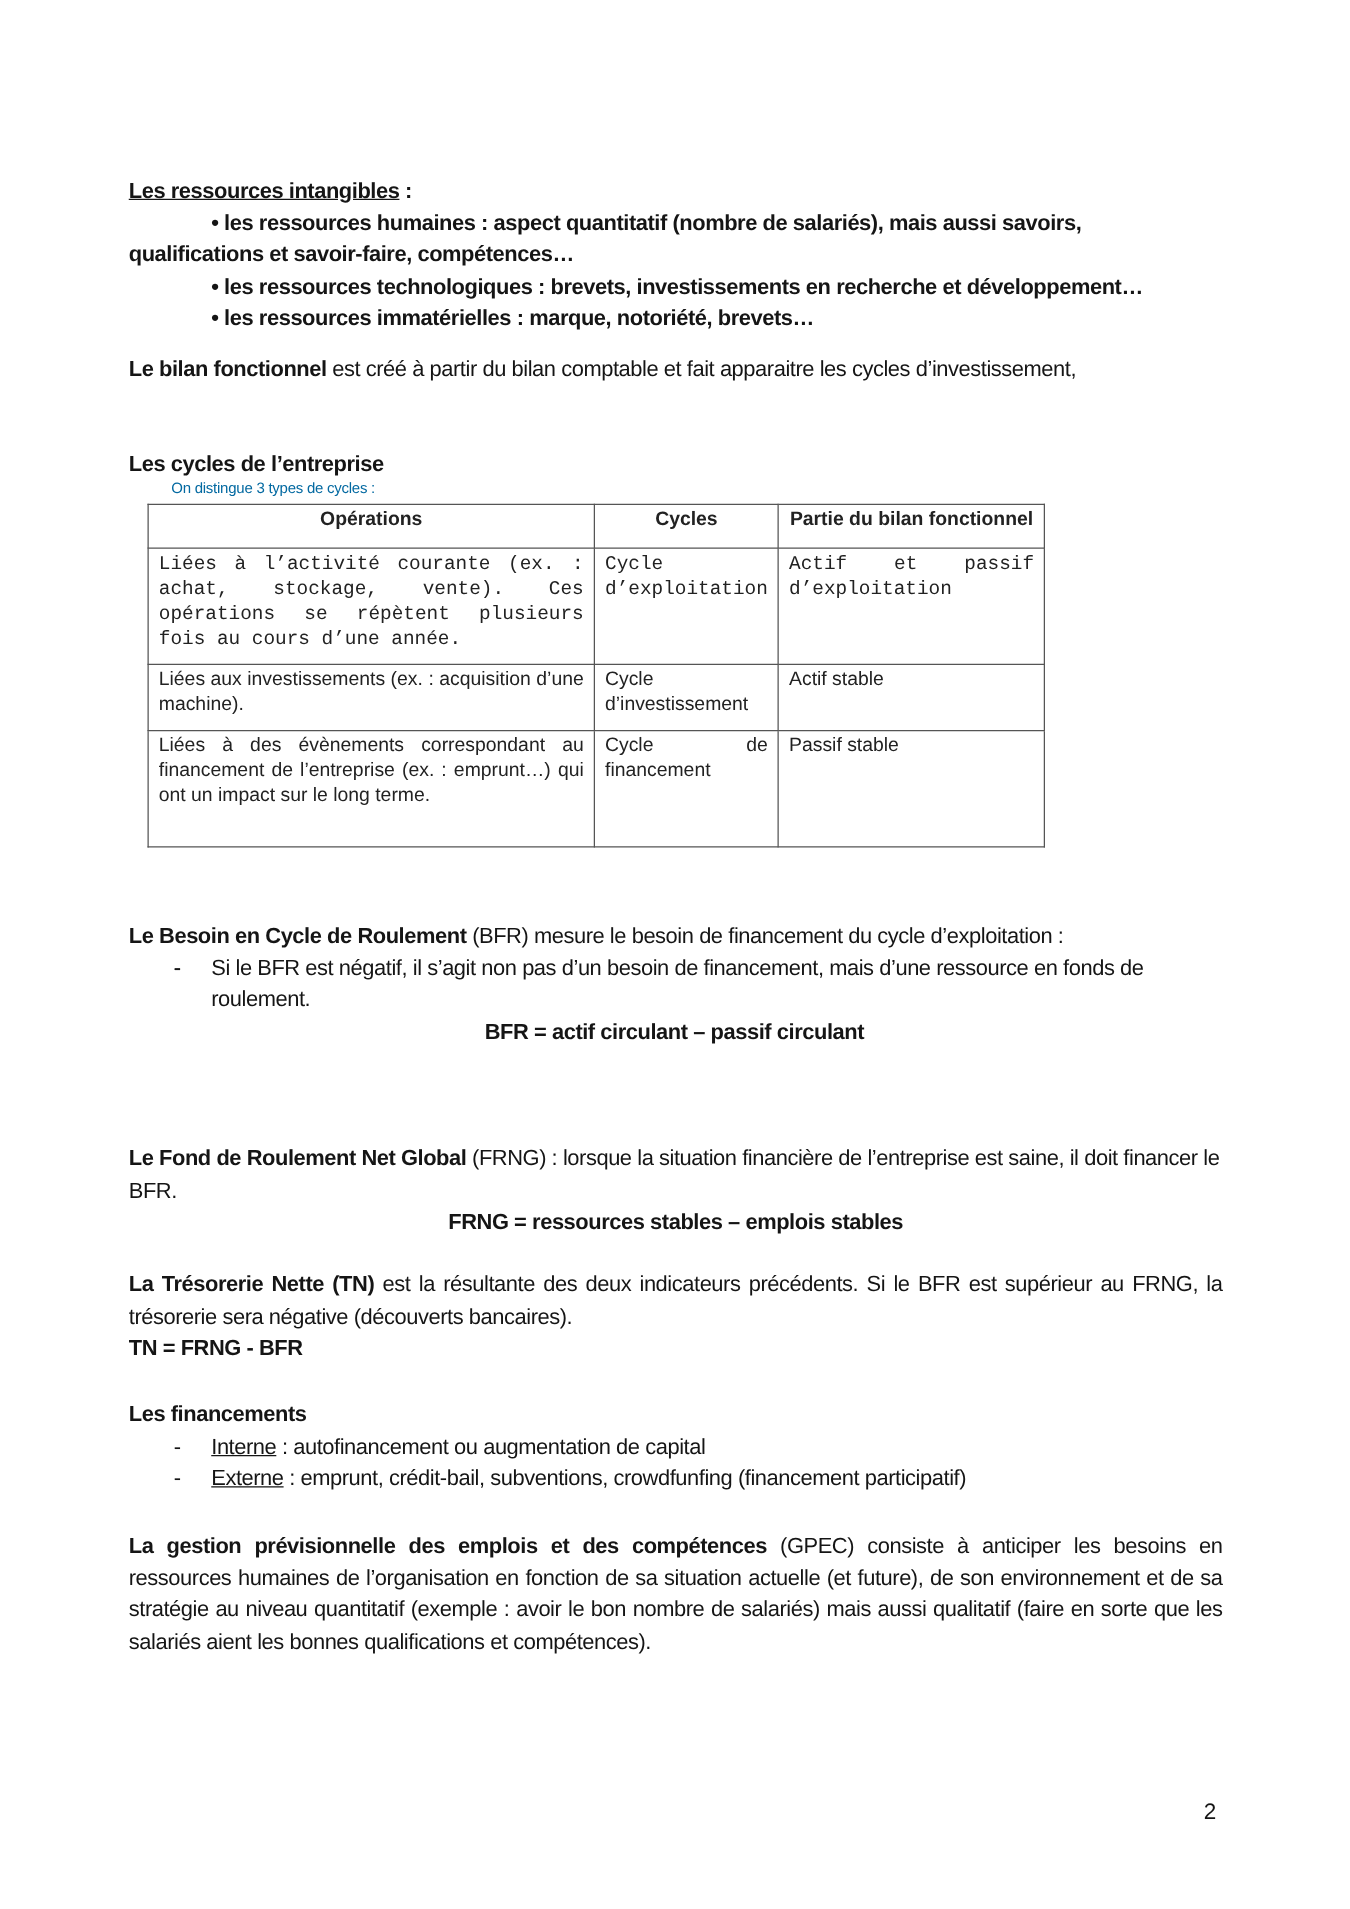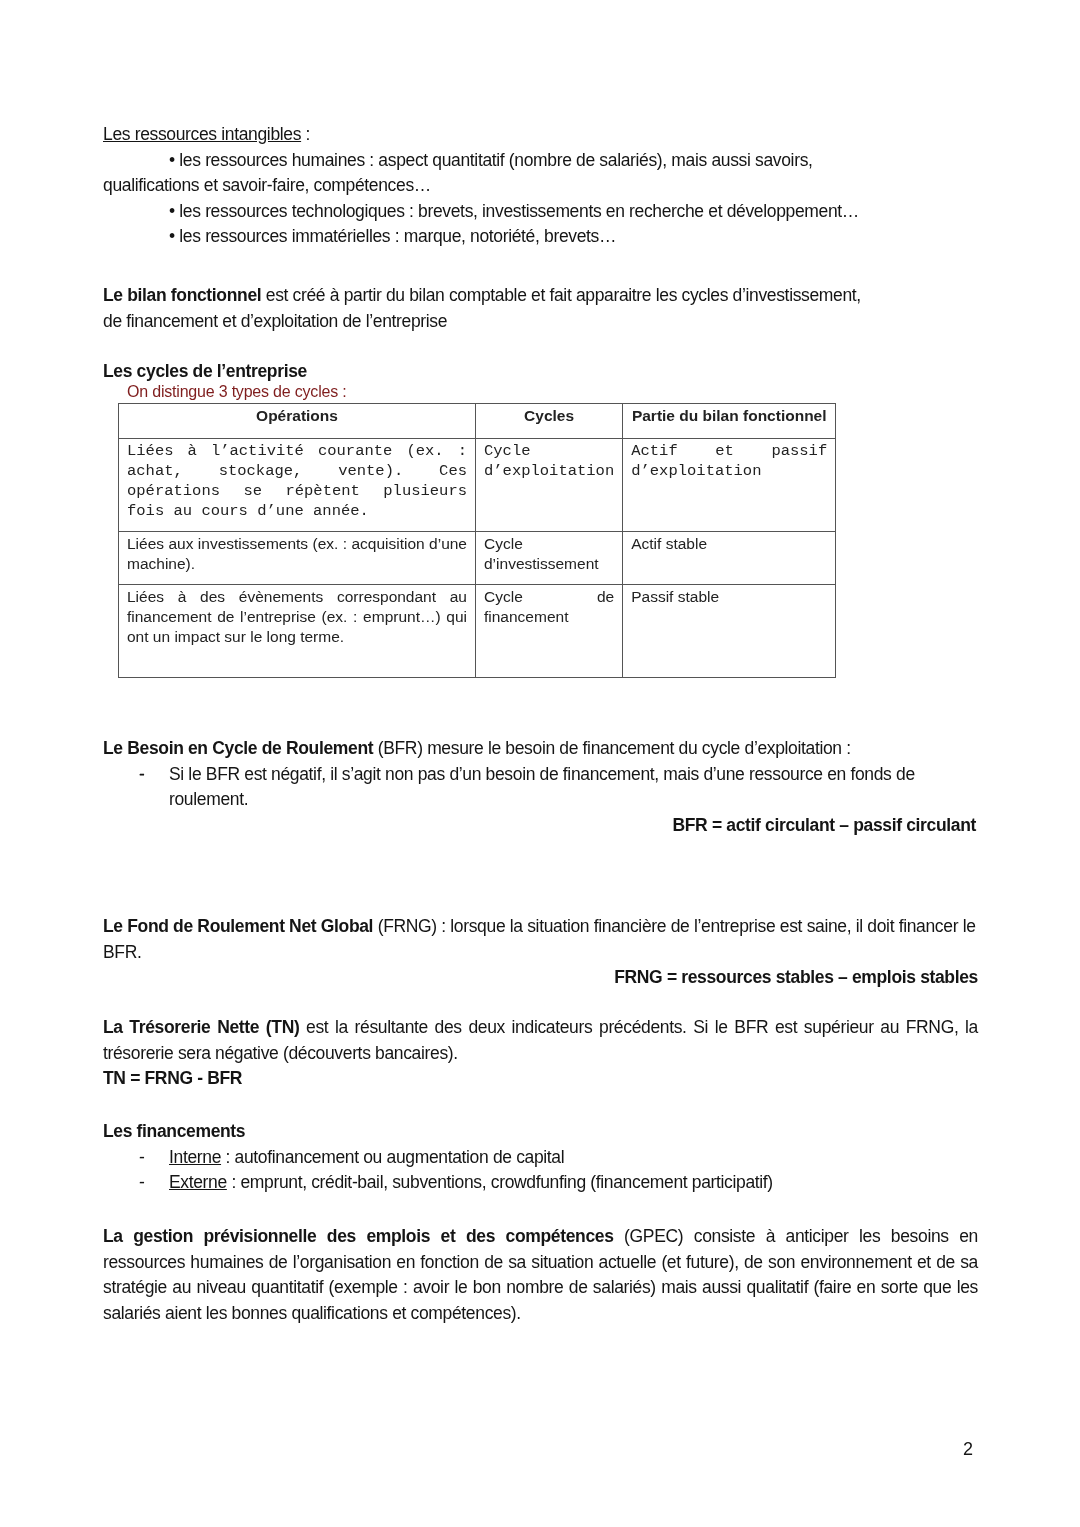--- a/index.html
+++ b/index.html
@@ -4,50 +4,49 @@
 <style>
   html, body { margin: 0; padding: 0; background: #ffffff; }
   body { width: 1080px; height: 1527px; position: relative; overflow: hidden; color: #111111; }
   .page { position: absolute; left: 0; top: 0; width: 1080px; height: 1527px; }
   .txt { font-family: "Liberation Sans", sans-serif; font-size: 17.5px; line-height: 25.5px; color: #151515; letter-spacing: -0.35px; }
   .abs { position: absolute; left: 103px; width: 875px; }
   .u { text-decoration: underline; }
   b { font-weight: bold; }
   .bullet-line { padding-left: 66px; }
   .justify { text-align: justify; }
-  .center { text-align: right; }
+  .center { text-align: center; }
   .dash-list { margin: 0; padding: 0; list-style: none; }
   .dash-list li { position: relative; padding-left: 66px; }
   .dash-list li .dash { position: absolute; left: 36px; }
-  .intro-table { position: absolute; left: 127px; top: 383px; font-family: "Liberation Sans", sans-serif; font-size: 16px; color: #7f1d1d; letter-spacing: -0.2px; }
+  .intro-table { position: absolute; left: 137px; top: 383px; font-family: "Liberation Sans", sans-serif; font-size: 12px; color: #0369a1; letter-spacing: -0.2px; }
   table.cycles { position: absolute; left: 118px; top: 403px; border-collapse: collapse; font-family: "Liberation Sans", sans-serif; font-size: 15.5px; line-height: 20px; color: #222; }
   table.cycles th, table.cycles td { border: 1.3px solid #555; vertical-align: top; padding: 2px 8px 6px 8px; }
   table.cycles th { font-weight: bold; text-align: center; padding-bottom: 12px; margin-top: 32px; }
   table.cycles td.j { text-align: justify; text-align-last: left; }
   .col1 { width: 340px; }
   .col2 { width: 128px; }
   .col3 { width: 196px; }
   .page-num { position: absolute; left: 963px; top: 1439px; font-family: "Liberation Sans", sans-serif; font-size: 18px; color: #151515; }
 </style>
 </head>
 <body>
 
 <div class="page">
 
-  <div class="abs txt" style="top:122px;">
+  <div class="abs txt" style="top:140px;font-weight:bold;">
     <div><span class="u">Les ressources intangibles</span><span> :</span></div>
     <div class="bullet-line"><span>•</span> <span>les ressources humaines : aspect quantitatif (nombre de salariés), mais aussi savoirs,</span></div>
     <div>qualifications et savoir-faire, compétences…</div>
     <div class="bullet-line"><span>•</span> <span>les ressources technologiques : brevets, investissements en recherche et développement…</span></div>
     <div class="bullet-line"><span>•</span> <span>les ressources immatérielles : marque, notoriété, brevets…</span></div>
   </div>
 
   <div class="abs txt" style="top:283px;">
     <div><b>Le bilan fonctionnel</b><span> est créé à partir du bilan comptable et fait apparaitre les cycles d’investissement,</span></div>
-    <div>de financement et d’exploitation de l’entreprise</div>
   </div>
 
   <div class="abs txt" style="top:359px;"><b>Les cycles de l’entreprise</b></div>
   <div class="intro-table">On distingue 3 types de cycles :</div>
 
   <table class="cycles">
     <thead>
       <tr>
         <th class="col1">Opérations</th>
         <th class="col2">Cycles</th>

